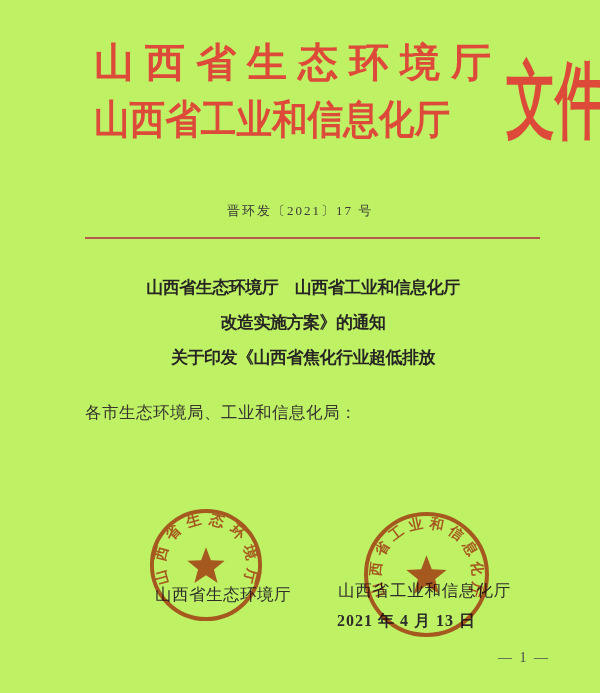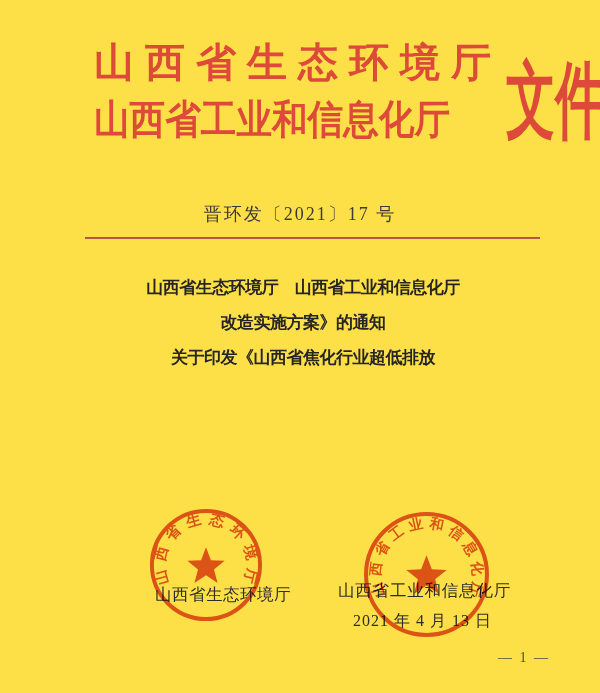--- a/index.html
+++ b/index.html
@@ -1,39 +1,39 @@
 <!DOCTYPE html>
 <html><head>
 <meta charset="utf-8">
 <style>
   html,body { margin:0; padding:0; background:#e9e9e9; }
   .page {
     position: relative;
     width: 600px; height: 693px;
     margin: 0 auto;
-    background: #fde047;
+    background: #bef264;
     overflow: hidden;
     font-family: "Liberation Serif", "DejaVu Serif", serif;
     color: #2e2c2b;
   }
   
   .header { position: absolute; top: 34px; left: 94px; display: flex; }
   .header-orgs { display: flex; flex-direction: column; }
   .org-line { font-weight: bold; color: #dd4a3a; white-space: nowrap; line-height: 57px; }
   .org-line-1 { font-size: 40px; letter-spacing: 11px; }
   .org-line-2 { font-size: 40px; letter-spacing: 0; transform: scaleX(0.89); transform-origin: left center; }
   .doc-type {
     font-weight: bold; color: #dd4a3a; font-size: 56px; white-space: nowrap;
     align-self: flex-start; margin-top: 30px; margin-left: 4px;
     transform: scale(0.88, 1.5); transform-origin: left center;
   }
   
   .doc-number {
     position: absolute; top: 202px; left: 0; width: 100%;
-    text-align: center; font-size: 18px; letter-spacing: 2px; color: #3c3a38;
+    text-align: center; font-size: 13px; letter-spacing: 2px; color: #3c3a38;
   }
   .divider {
     position: absolute; top: 237px; left: 85px; width: 455px; height: 2px;
     background: #b5574a;
   }
   
   .title {
     position: absolute; top: 270px; left: 3px; width: 100%;
     text-align: center; font-weight: bold; color: #272523;
     font-size: 17px; line-height: 35px; letter-spacing: -0.5px;
@@ -42,21 +42,21 @@
   .body-block {
     position: absolute; top: 396px; left: 85px; width: 460px;
     font-size: 16.5px; line-height: 34.5px; color: #38342f;
   }
   .salutation { letter-spacing: 0.5px; margin: 0; }
   .paragraph  { letter-spacing: 0.5px; margin: 0; text-indent: 2em; }
   
   .sig { position: absolute; color: #2e2c2b; white-space: nowrap; z-index: 2; }
   .sig-left-org  { left: 155px; top: 584px; font-size: 16.5px; letter-spacing: 0.5px; }
   .sig-right-org { left: 338px; top: 580px; font-size: 16.5px; letter-spacing: 0.8px; }
-  .sig-date      { left: 353px; top: 611px; font-size: 16px;  letter-spacing: 1px; }
+  .sig-date      { left: 337px; top: 611px; font-size: 16px;  letter-spacing: 1px; font-weight: bold; }
   
   .seal {
     position: absolute; z-index: 3;
     mix-blend-mode: multiply; opacity: 0.85;
     pointer-events: none;
   }
   .seal-left  { left: 147px; top: 506px; width: 118px; height: 118px; }
   .seal-right { left: 361px; top: 509px; width: 131px; height: 131px; }
   .seal-ring { fill: none; stroke: #d8412f; stroke-width: 4; }
   .seal-text { fill: #d8412f; font-weight: bold; font-family: "Liberation Serif", serif; }
@@ -84,20 +84,21 @@
 
   <div class="divider"></div>
 
   <div class="title">
     <div>山西省生态环境厅　山西省工业和信息化厅</div>
     <div>改造实施方案》的通知</div>
     <div>关于印发《山西省焦化行业超低排放</div>
   </div>
 
   <div class="body-block">
+    <p class="salutation">各市生态环境局、工业和信息化局：</p>
   </div>
 
   <div class="sig sig-left-org">山西省生态环境厅</div>
   <div class="sig sig-right-org">山西省工业和信息化厅</div>
   <div class="sig sig-date">2021 年 4 月 13 日</div>
 
   <svg class="seal seal-left" viewBox="0 0 120 120">
     <circle class="seal-ring" cx="60" cy="60" r="55"></circle>
     <path id="sealArcLeft" d="M 23.6 81 A 42 42 0 1 1 96.4 81" fill="none"></path>
     <text class="seal-text" font-size="15">

